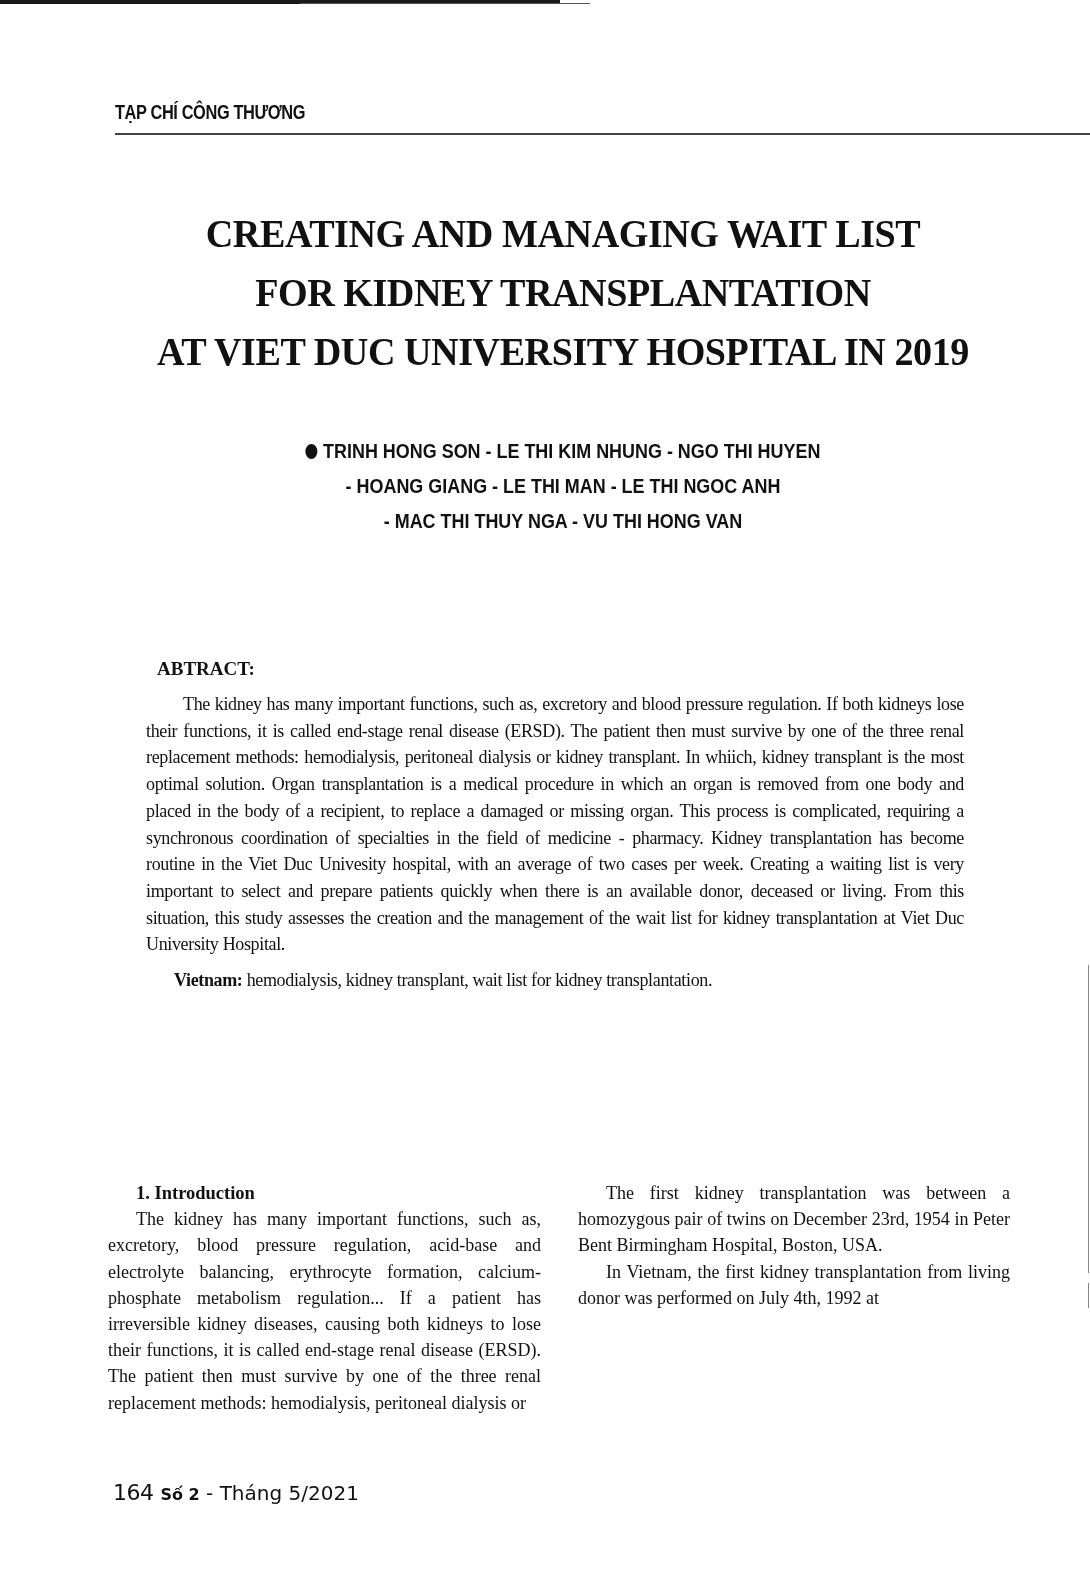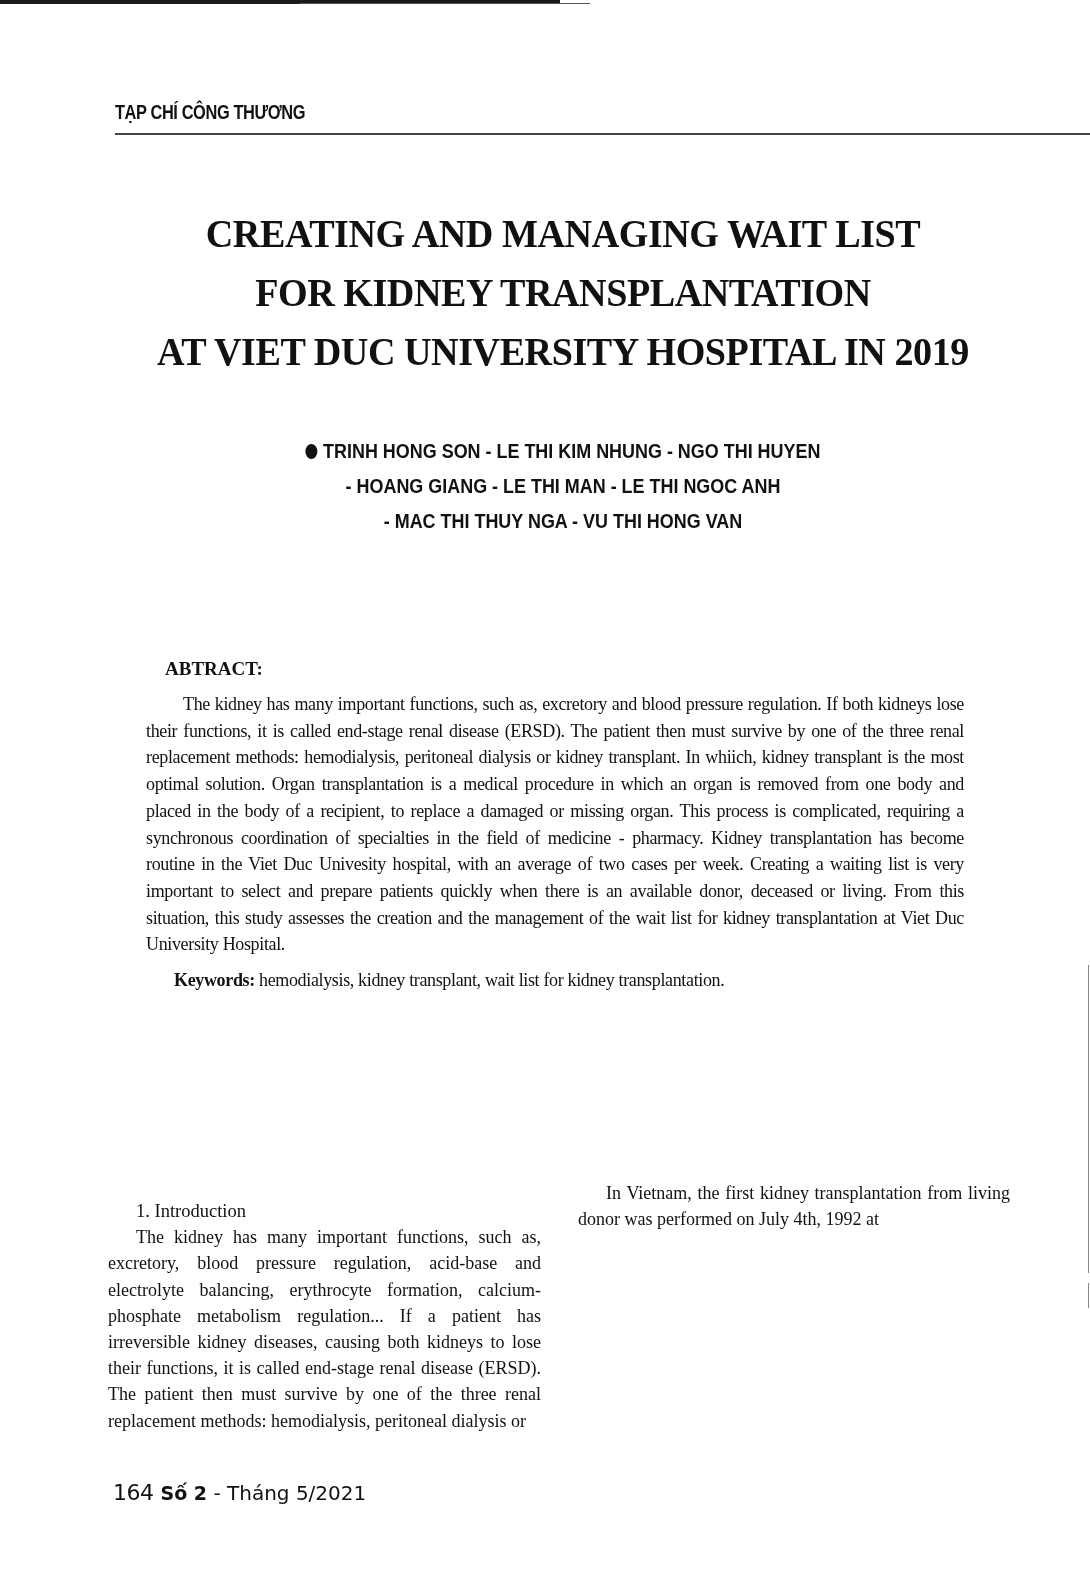--- a/index.html
+++ b/index.html
@@ -90,21 +90,21 @@
     width: 836px;
     font-family: "Liberation Serif", "DejaVu Serif", serif;
     font-size: 18px;
     line-height: 26.7px;
     color: #111;
   }
   .abstract-heading {
     display: block;
     font-weight: 700;
     font-size: 19px;
-    margin-left: 28px;
+    margin-left: 20px;
     line-height: 26px;
   }
   .abstract-body {
     margin: 9px;
     text-align: justify;
     text-indent: 37px;
     letter-spacing: -0.35px;
   }
   .keywords {
     margin: 0;
@@ -125,35 +125,34 @@
   }
   .col-left { left: 108px; width: 433px; }
   .col-right { left: 578px; width: 432px; }
   .col p {
     margin: 0;
     text-indent: 28px;
   }
   .col p.no-indent { text-indent: 0; }
   .section-heading {
     display: block;
-    font-weight: 400;
+    font-weight: 700;
     font-size: 18.5px;
     margin-left: 28px;
-    margin-top: 18px;
   }
   .footer {
     position: absolute;
     left: 113px; top: 1480px;
     font-family: "DejaVu Sans", "Liberation Sans", sans-serif;
     font-size: 22px;
     color: #111;
     white-space: nowrap;
   }
   .footer .page-num { font-weight: 400; margin-right: 0; letter-spacing: -0.5px;}
-  .footer .issue { font-weight: 700; font-size: 19px; }
+  .footer .issue { font-weight: 700; font-size: 16px; }
   .footer .date { font-weight: 400; font-size: 20px; }
   .edge-rule {
     position: absolute;
     left: 1088px; top: 965px;
     width: 1px; height: 308px;
     background: #888;
   }
   .edge-rule-2 {
     position: absolute;
     left: 1088px; top: 1283px;
@@ -178,29 +177,30 @@
 
 <div class="authors">
   <span class="author-line"><span class="bullet"></span><span>TRINH HONG SON -  LE THI KIM NHUNG - NGO THI HUYEN</span></span>
   <span class="author-line">- HOANG GIANG - LE THI MAN -  LE THI NGOC ANH</span>
   <span class="author-line">- MAC THI THUY NGA - VU THI HONG VAN</span>
 </div>
 
 <div class="abstract">
   <span class="abstract-heading">ABTRACT:</span>
   <p class="abstract-body">The kidney has many important functions, such as, excretory and blood pressure regulation. If both kidneys lose their functions, it is called end-stage renal disease (ERSD). The patient then must survive by one of the three renal replacement methods: hemodialysis, peritoneal dialysis or kidney transplant. In whiich, kidney transplant is the most optimal solution. Organ transplantation is a medical procedure in which an organ is removed from one body and placed in the body of a recipient, to replace a damaged or missing organ. This process is complicated, requiring a synchronous coordination of specialties in the field of medicine - pharmacy. Kidney transplantation has become routine in the Viet Duc Univesity hospital, with an average of two cases per week. Creating a waiting list is very important to select and prepare patients quickly when there is an available donor, deceased or living. From this situation, this study assesses the creation and the management of the wait list for kidney transplantation at Viet Duc University Hospital.</p>
-  <p class="keywords"><b>Keywords:</b><span> hemodialysis, kidney transplant, wait list for kidney transplantation.</span></p>
+  <p class="keywords"><b>Vietnam:</b><span> hemodialysis, kidney transplant, wait list for kidney transplantation.</span></p>
 </div>
 
 <div class="col col-left">
   <span class="section-heading">1. Introduction</span>
   <p>The kidney has many important functions, such as, excretory, blood pressure regulation, acid-base and electrolyte balancing, erythrocyte formation, calcium-phosphate metabolism regulation... If a patient has irreversible kidney diseases, causing both kidneys to lose their functions, it is called end-stage renal disease (ERSD). The patient then must survive by one of the three renal replacement methods: hemodialysis, peritoneal dialysis or</p>
 </div>
 
 <div class="col col-right">
+  <p>The first kidney transplantation was between a homozygous pair of twins on December 23rd, 1954 in Peter Bent Birmingham Hospital, Boston, USA.</p>
   <p>In Vietnam, the first kidney transplantation from living donor was performed on July 4th, 1992 at</p>
 </div>
 
 <div class="footer">
   <span class="page-num">164</span>
   <span class="issue">Số 2</span><span class="date"> - </span><span class="date">Tháng 5/2021</span>
 </div>
 
 <div class="edge-rule"></div>
 <div class="edge-rule-2"></div>

